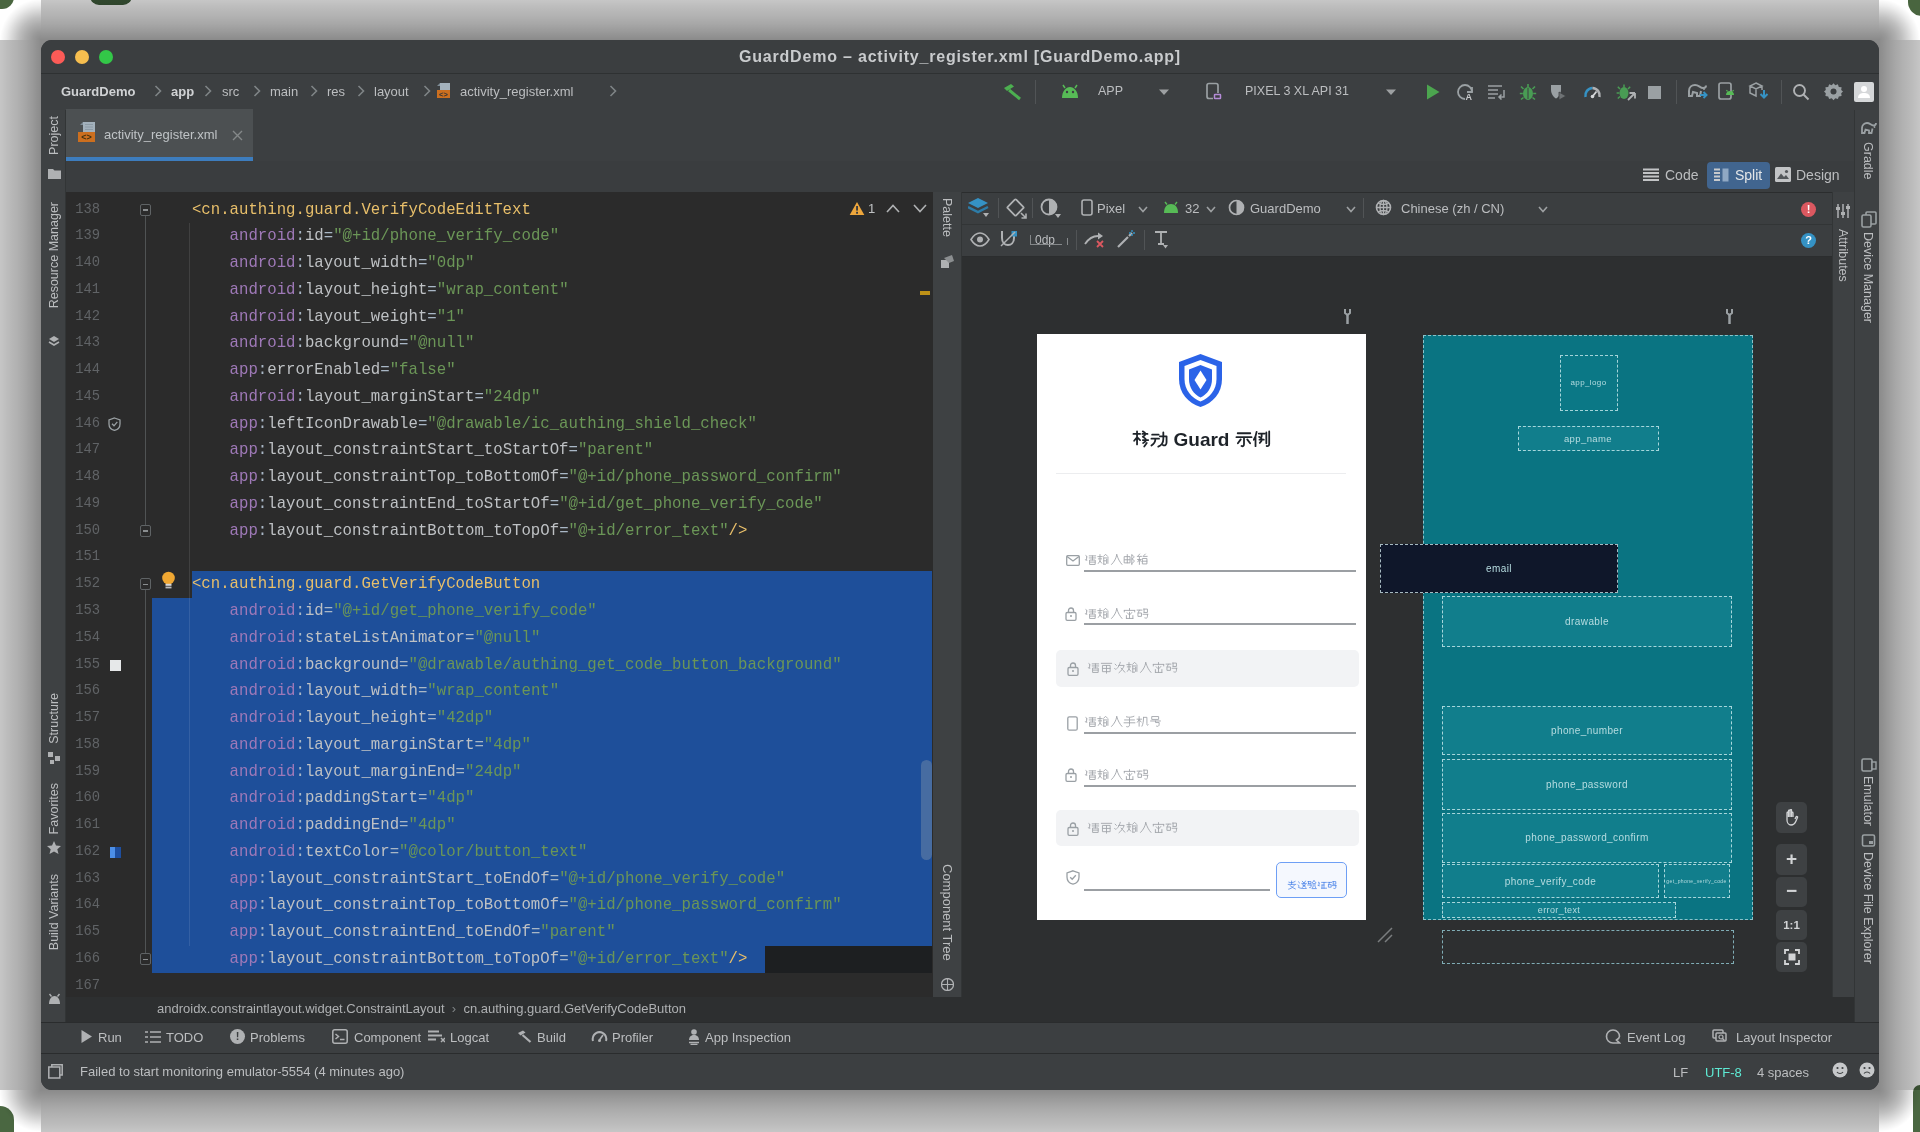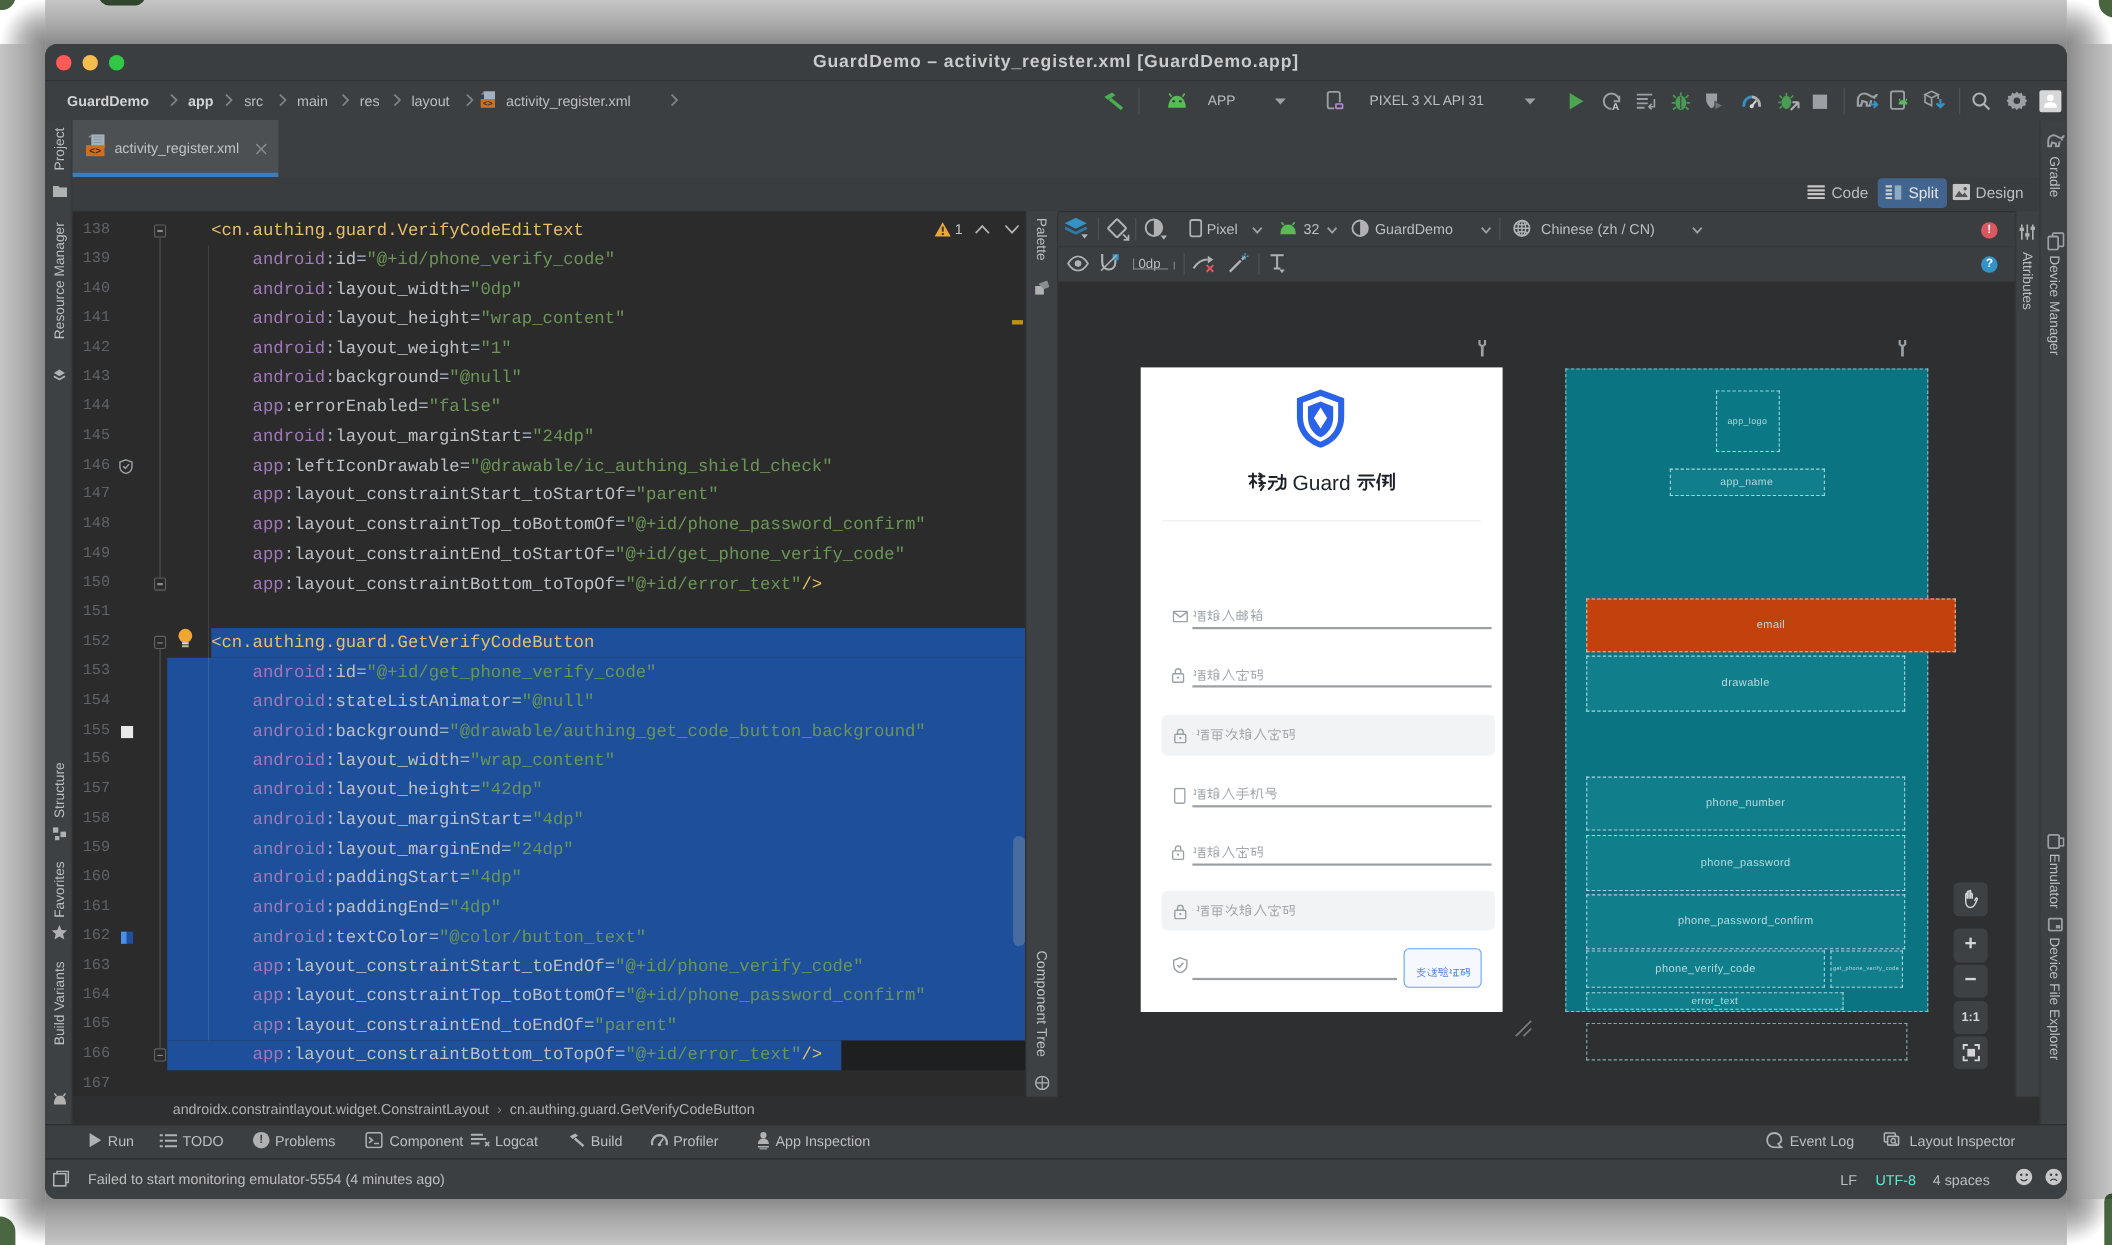--- a/index.html
+++ b/index.html
@@ -300,21 +300,21 @@
             <path d="M4.5,7 V16" stroke="#9AA0A3" stroke-width="2.5"></path>
           </svg>
 
 <div class="abs" style="left:993px;top:294px;width:329px;height:586px;background:#FFF"></div>
 <svg class="abs" style="left:1133px;top:313px" width="47" height="55" viewBox="0 0 47 55">
  <path d="M23.5,1 L45,9 V26 C45,40 36,50 23.5,54 C11,50 2,40 2,26 V9 Z" fill="#2B63E8"></path>
  <path d="M23.5,7 L39.5,13 V26 C39.5,37 32.5,45 23.5,48.5 C14.5,45 7.5,37 7.5,26 V13 Z" fill="#FFF"></path>
  <path d="M23.5,12 L35,16.5 V26 C35,35 30,41.5 23.5,44.5 C17,41.5 12,35 12,26 V16.5 Z" fill="#2B63E8"></path>
  <path d="M23.5,17.5 L29.5,27 L23.5,36.5 L17.5,27 Z" fill="#FFF"></path>
 </svg>
-<div class="abs" style="left:993px;top:389px;width:329px;height:22px;text-align:center;color:#1E2329;font-size:19px;font-weight:normal;white-space:nowrap"><span style="letter-spacing:2px"><svg class="cjk" width="18" height="18">
+<div class="abs" style="left:993px;top:389px;width:329px;height:22px;text-align:center;color:#1E2329;font-size:19px;font-weight:bold;white-space:nowrap"><span style="letter-spacing:2px"><svg class="cjk" width="18" height="18">
                 <use href="#cyi2" stroke-width="10"></use>
               </svg><svg class="cjk" width="18" height="18">
                 <use href="#cdong" stroke-width="10"></use>
               </svg></span>&nbsp;Guard&nbsp;<span style="letter-spacing:2px"><svg class="cjk" width="18" height="18">
                 <use href="#cshi" stroke-width="10"></use>
               </svg><svg class="cjk" width="18" height="18">
                 <use href="#cli" stroke-width="10"></use>
               </svg></span></div>
 <div class="abs" style="left:1012px;top:433px;width:290px;height:1px;background:#ECEDEF"></div>
 <svg class="abs" style="left:1022px;top:515px" width="14" height="11" viewBox="0 0 14 11">
@@ -443,21 +443,21 @@
               </svg><svg class="cjk" width="10" height="10">
                 <use href="#cma" stroke-width="7"></use>
               </svg></span></div>
 <svg class="abs" style="left:1330px;top:884px" width="19" height="19" viewBox="0 0 19 19">
             <path d="M18,4 L4,18 M18,11 L11,18" stroke="#7A7D7F" stroke-width="1.5"></path>
           </svg>
 
 <div class="abs" style="left:1378.5px;top:294.5px;width:330px;height:585px;background:#0A7482;border:1px dashed rgba(226,248,250,0.6)"></div>
 <div class="abs" style="left:1515.5px;top:314.5px;width:58px;height:56px;background:#0B7886;border:1px dashed rgba(225,248,250,0.72);color:#B6DCE0;font-size:8px;letter-spacing:0.4px;display:flex;align-items:center;justify-content:center;overflow:hidden;white-space:nowrap">app_logo</div>
 <div class="abs" style="left:1473.5px;top:385.5px;width:141px;height:25px;background:#117E8C;border:1px dashed rgba(225,248,250,0.72);color:#B6DCE0;font-size:9.5px;letter-spacing:0.4px;display:flex;align-items:center;justify-content:center;overflow:hidden;white-space:nowrap">app_name</div>
-<div class="abs" style="left:1398.0px;top:503.5px;width:336px;height:49.5px;background:#c2410c;border:1px dashed rgba(225,248,250,0.72);color:#B6DCE0;font-size:10px;letter-spacing:0.4px;display:flex;align-items:center;justify-content:center;overflow:hidden;white-space:nowrap">email</div>
+<div class="abs" style="left:1336px;top:503.5px;width:238px;height:49.5px;background:#0f172a;border:1px dashed rgba(225,248,250,0.72);color:#B6DCE0;font-size:10px;letter-spacing:0.4px;display:flex;align-items:center;justify-content:center;overflow:hidden;white-space:nowrap">email</div>
 <div class="abs" style="left:1398.0px;top:556.0px;width:290px;height:50.5px;background:#117E8C;border:1px dashed rgba(225,248,250,0.72);color:#B6DCE0;font-size:10px;letter-spacing:0.4px;display:flex;align-items:center;justify-content:center;overflow:hidden;white-space:nowrap">drawable</div>
 <div class="abs" style="left:1398.0px;top:718.5px;width:290px;height:51px;background:#117E8C;border:1px dashed rgba(225,248,250,0.72);color:#B6DCE0;font-size:10px;letter-spacing:0.4px;display:flex;align-items:center;justify-content:center;overflow:hidden;white-space:nowrap">phone_password</div>
 <div class="abs" style="left:1398.0px;top:665.5px;width:290px;height:49.5px;background:#117E8C;border:1px dashed rgba(225,248,250,0.72);color:#B6DCE0;font-size:10px;letter-spacing:0.4px;display:flex;align-items:center;justify-content:center;overflow:hidden;white-space:nowrap">phone_number</div>
 <div class="abs" style="left:1398.0px;top:772.5px;width:290px;height:50.5px;background:#117E8C;border:1px dashed rgba(225,248,250,0.72);color:#B6DCE0;font-size:10px;letter-spacing:0.4px;display:flex;align-items:center;justify-content:center;overflow:hidden;white-space:nowrap">phone_password_confirm</div>
 <div class="abs" style="left:1398.0px;top:824.0px;width:217px;height:34px;background:#117E8C;border:1px dashed rgba(225,248,250,0.72);color:#B6DCE0;font-size:10px;letter-spacing:0.4px;display:flex;align-items:center;justify-content:center;overflow:hidden;white-space:nowrap">phone_verify_code</div>
 <div class="abs" style="left:1619.5px;top:824.0px;width:66px;height:34px;background:#117E8C;border:1px dashed rgba(225,248,250,0.72);color:#B6DCE0;font-size:5px;letter-spacing:0.4px;display:flex;align-items:center;justify-content:center;overflow:hidden;white-space:nowrap">get_phone_verify_code</div>
 <div class="abs" style="left:1398.0px;top:862.0px;width:234px;height:15.5px;background:#117E8C;border:1px dashed rgba(225,248,250,0.72);color:#B6DCE0;font-size:9px;letter-spacing:0.4px;display:flex;align-items:center;justify-content:center;overflow:hidden;white-space:nowrap">error_text</div>
 <div class="abs" style="left:1398.0px;top:890.0px;width:292px;height:34px;border:1.5px dashed rgba(143,195,205,0.85)"></div>
 
 <div class="abs" style="left:1732px;top:762px;width:31px;height:31px;background:#3E4143;border-radius:5px;color:#D2D4D6;text-align:center"><svg style="margin:6px auto 0" width="16" height="18" viewBox="0 0 16 18">

